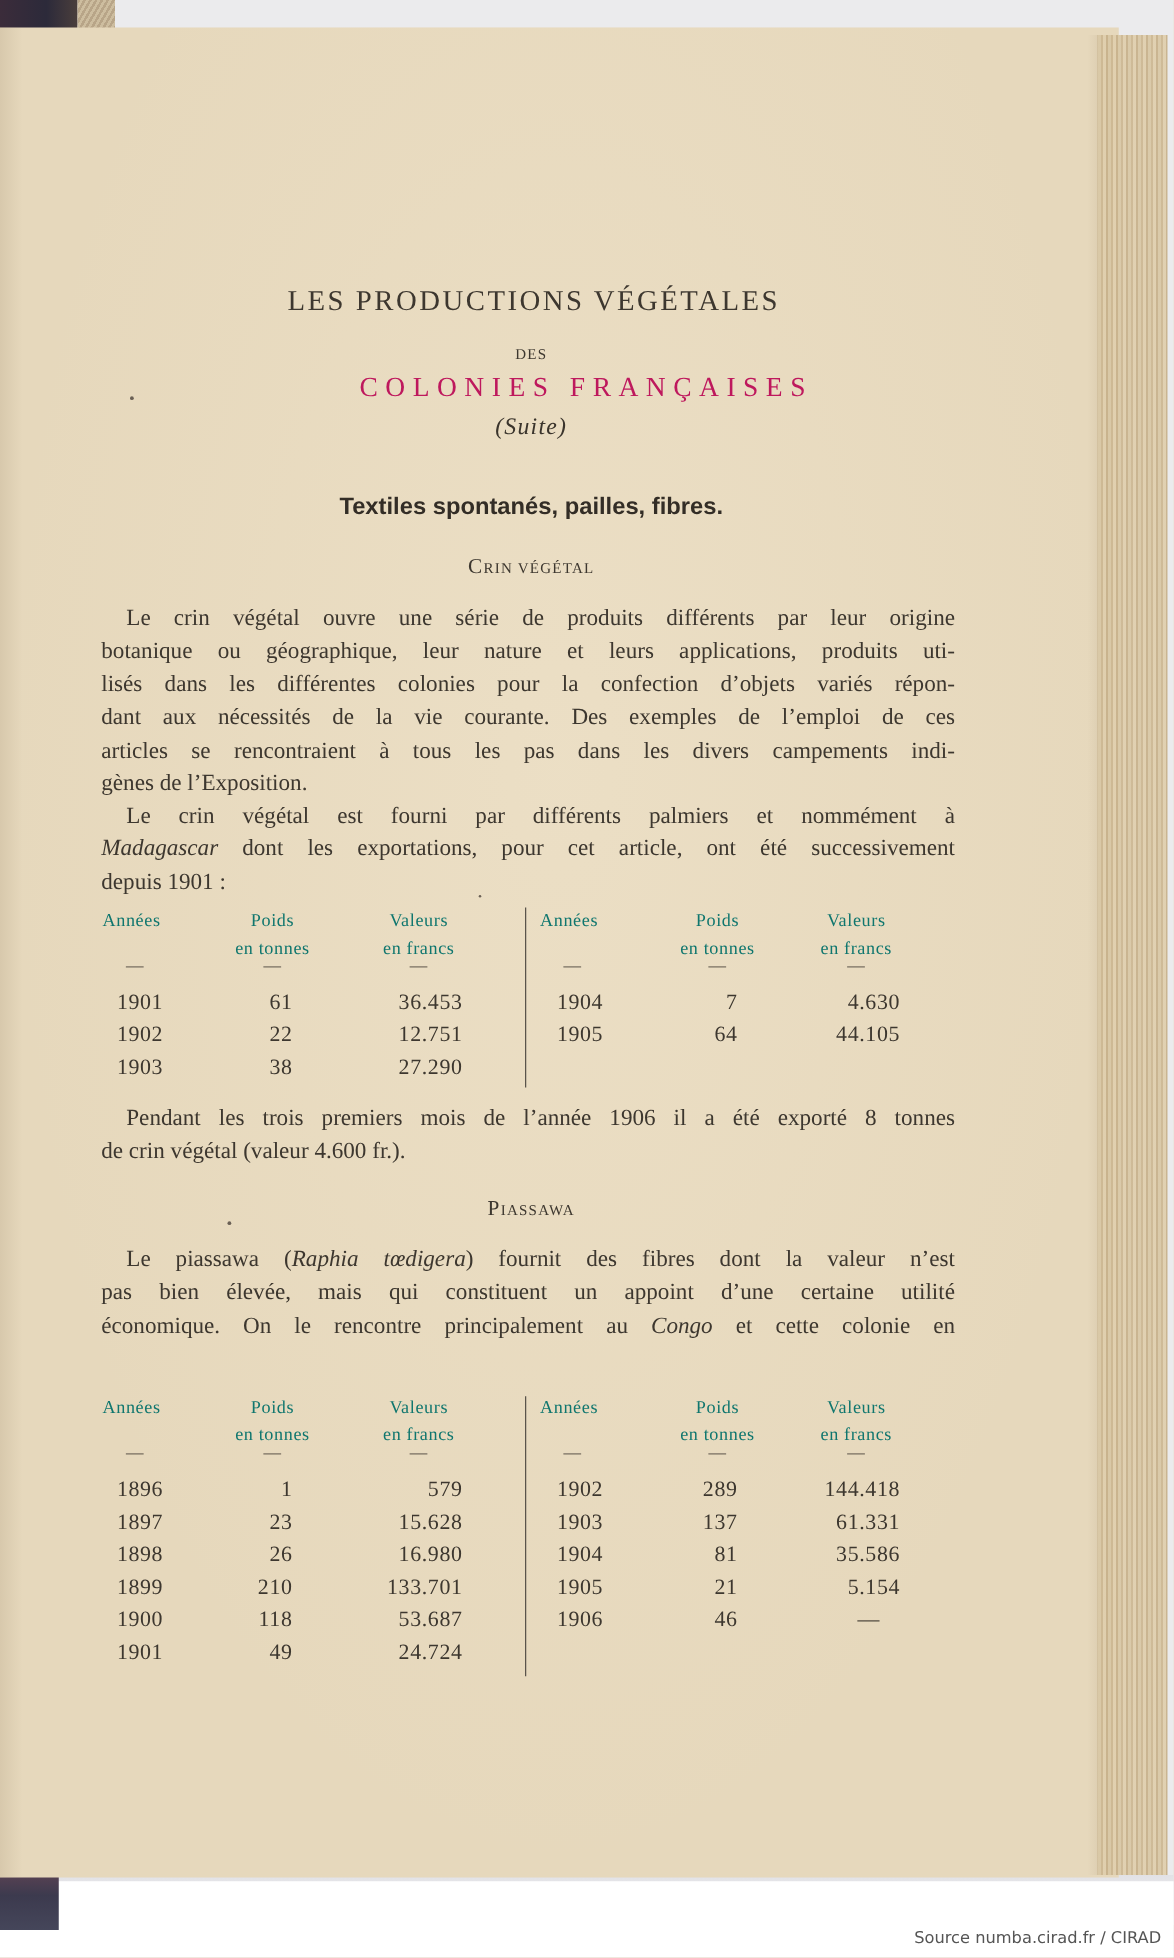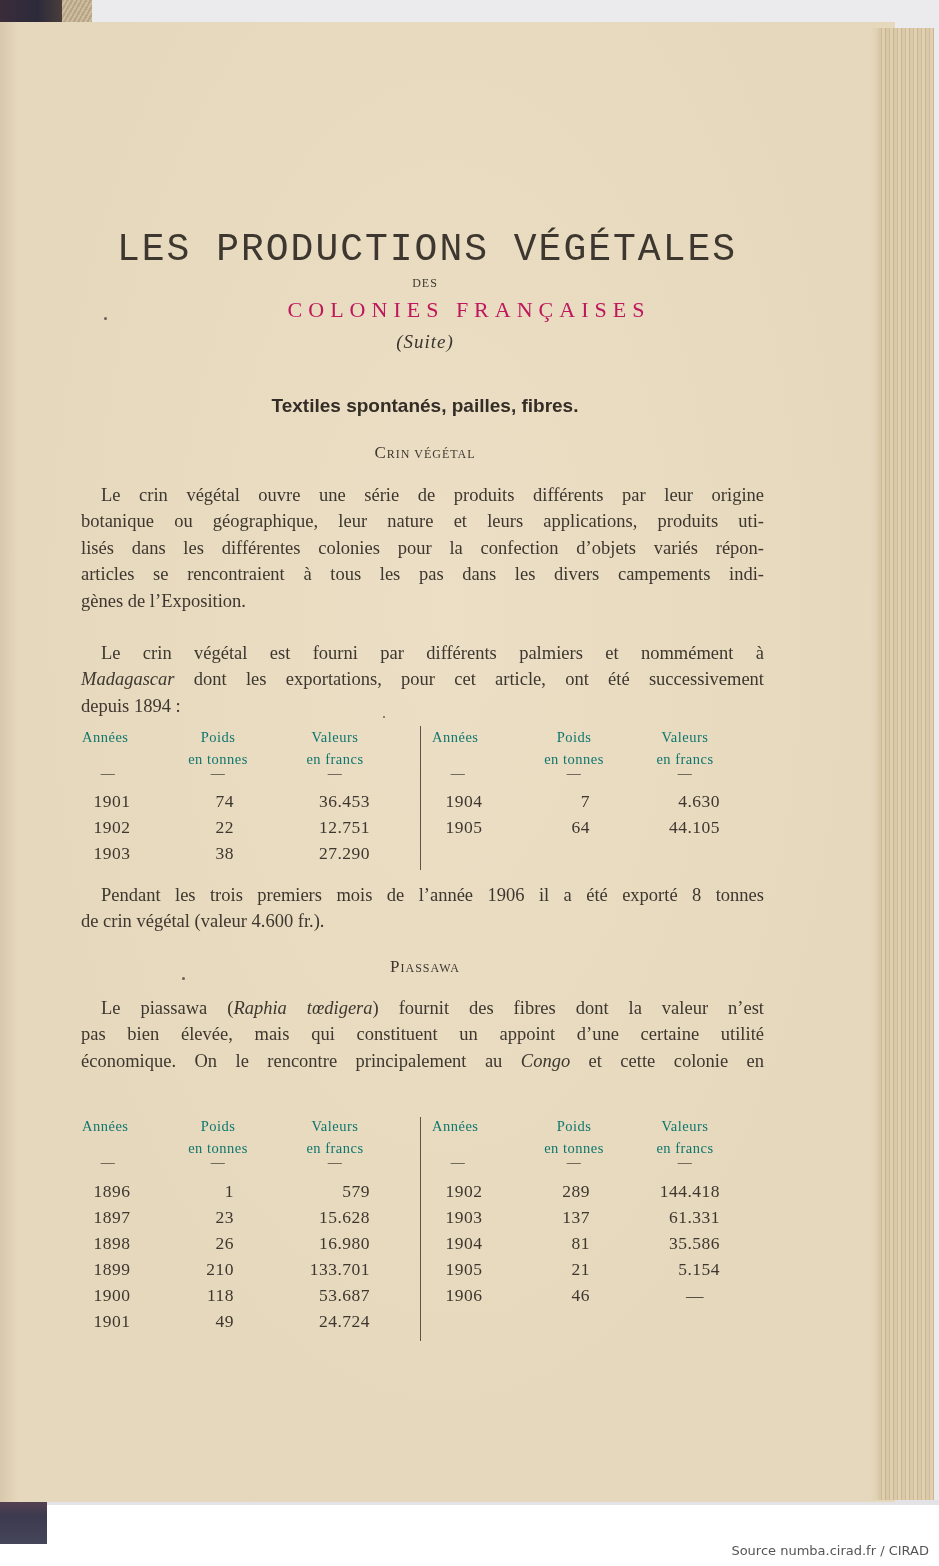--- a/index.html
+++ b/index.html
@@ -41,23 +41,22 @@
       background:
         repeating-linear-gradient(90deg, #d9c8a6 0 3px, #cdb893 3px 4px, #e0cfae 4px 7px, #c8b28c 7px 8px);
       opacity: 0.95;
     }
     .page-edges-shadow {
       position: absolute; left: 870px; top: 28px; width: 20px; height: 1472px;
       background: linear-gradient(90deg, rgba(0,0,0,0), rgba(120,95,60,0.18));
     }
     .center { position: absolute; left: 0; width: 850px; text-align: center; }
     .title1 {
-      top: 228px; font-size: 38px; letter-spacing: 2px; color: #3d372f;
+      top: 228px; font-size: 23px; letter-spacing: 2px; color: #3d372f;
       left: 2px;
-      font-family: Liberation Mono, monospace;
     }
     .title-des {
       top: 276px; font-size: 12px; letter-spacing: 1px; color: #3d372f;
     }
     .title2 {
       top: 297px; font-size: 22px; letter-spacing: 6px; color: #be185d; margin-left: 44px;
     }
     .title-suite {
       top: 331px; font-size: 19px; font-style: italic; letter-spacing: 1px;
     }
@@ -129,41 +128,42 @@
 <div class="center section-head">Textiles spontanés, pailles, fibres.</div>
 
 <div class="center sub-head crin-head">
   <span class="big">C</span><span class="sc">rin végétal</span>
 </div>
 
 <div class="para p1">
   <span class="line indent">Le crin végétal ouvre une série de produits différents  par leur origine</span>
   <span class="line">botanique ou géographique, leur nature et leurs applications, produits uti-</span>
   <span class="line">lisés dans les différentes colonies pour la confection d’objets variés répon-</span>
+  <span class="line">dant aux nécessités de la vie courante. Des exemples de l’emploi de ces</span>
   <span class="line">articles se rencontraient à tous les pas dans les divers campements indi-</span>
   <span class="line last">gènes de l’Exposition.</span>
 </div>
 
 <div class="para p2">
   <span class="line indent">Le crin végétal est fourni par différents palmiers et nommément à</span>
   <span class="line"><i>Madagascar</i><span> dont les exportations, pour cet article, ont été successivement</span></span>
-  <span class="line last">depuis 1894 :</span>
+  <span class="line last">depuis 1901 :</span>
 </div>
 
 <div class="table" id="crin-table" style="left:0;top:0;">
     <div class="hdr" style="left: 82px; top: 726px; width: 60px; text-align: left;">Années</div>
     <div class="hdr" style="left: 168px; top: 726px; width: 100px;">Poids</div>
     <div class="hdr" style="left: 168px; top: 748px; width: 100px;">en tonnes</div>
     <div class="hdr" style="left: 290px; top: 726px; width: 90px;">Valeurs</div>
     <div class="hdr" style="left: 290px; top: 748px; width: 90px;">en francs</div>
     <div class="dash" style="left: 88px; top: 766px; width: 40px;">—</div>
     <div class="dash" style="left: 198px; top: 766px; width: 40px;">—</div>
     <div class="dash" style="left: 315px; top: 766px; width: 40px;">—</div>
     <div class="cell c" style="left: 82px; top: 788px; width: 60px;">1901</div>
-    <div class="cell r" style="left: 168px; top: 788px; width: 66px;">74</div>
+    <div class="cell r" style="left: 168px; top: 788px; width: 66px;">61</div>
     <div class="cell r" style="left: 270px; top: 788px; width: 100px;">36.453</div>
     <div class="cell c" style="left: 82px; top: 814px; width: 60px;">1902</div>
     <div class="cell r" style="left: 168px; top: 814px; width: 66px;">22</div>
     <div class="cell r" style="left: 270px; top: 814px; width: 100px; text-align: right;">12.751</div>
     <div class="cell c" style="left: 82px; top: 840px; width: 60px;">1903</div>
     <div class="cell r" style="left: 168px; top: 840px; width: 66px;">38</div>
     <div class="cell r" style="left: 270px; top: 840px; width: 100px;">27.290</div>
     <div class="hdr" style="left: 432px; top: 726px; width: 64px; text-align: left;">Années</div>
     <div class="hdr" style="left: 522px; top: 726px; width: 104px;">Poids</div>
     <div class="hdr" style="left: 522px; top: 748px; width: 104px;">en tonnes</div>

